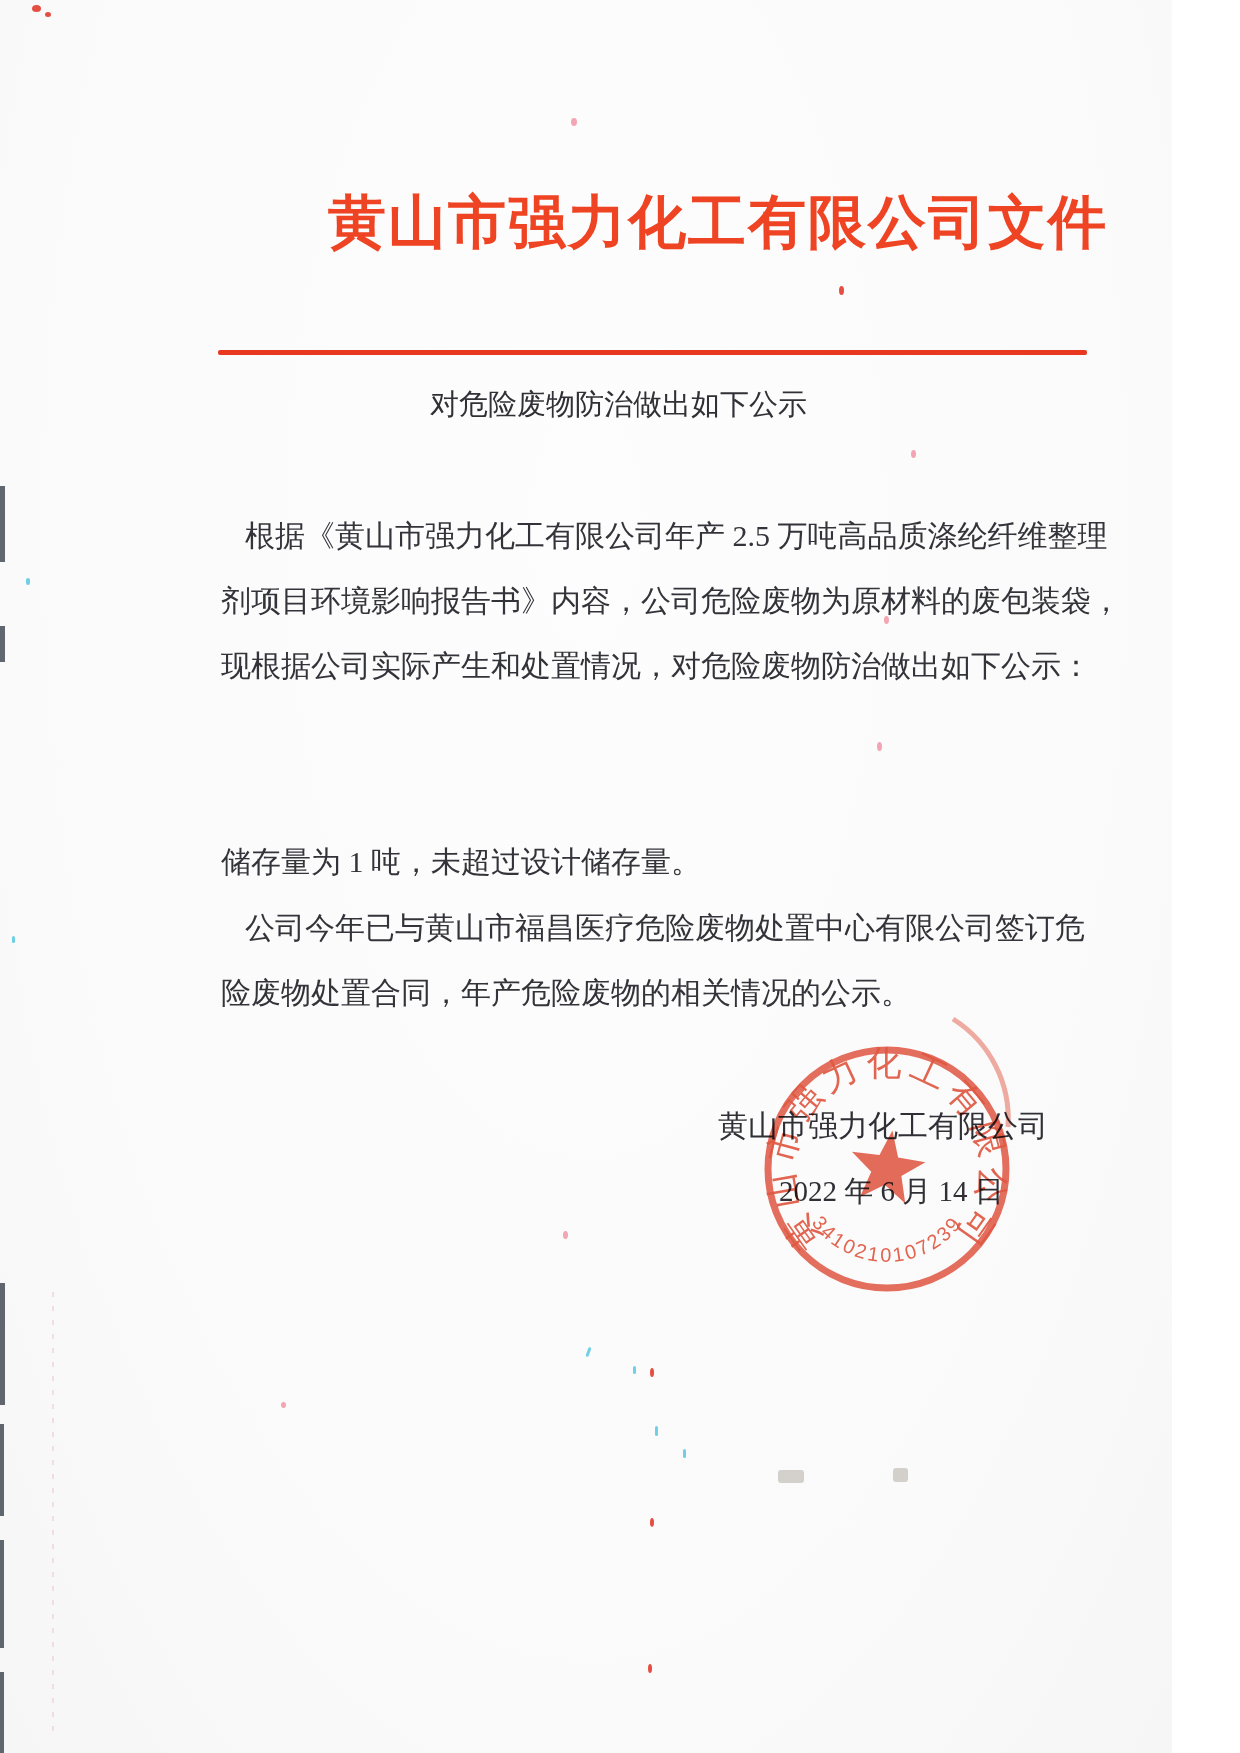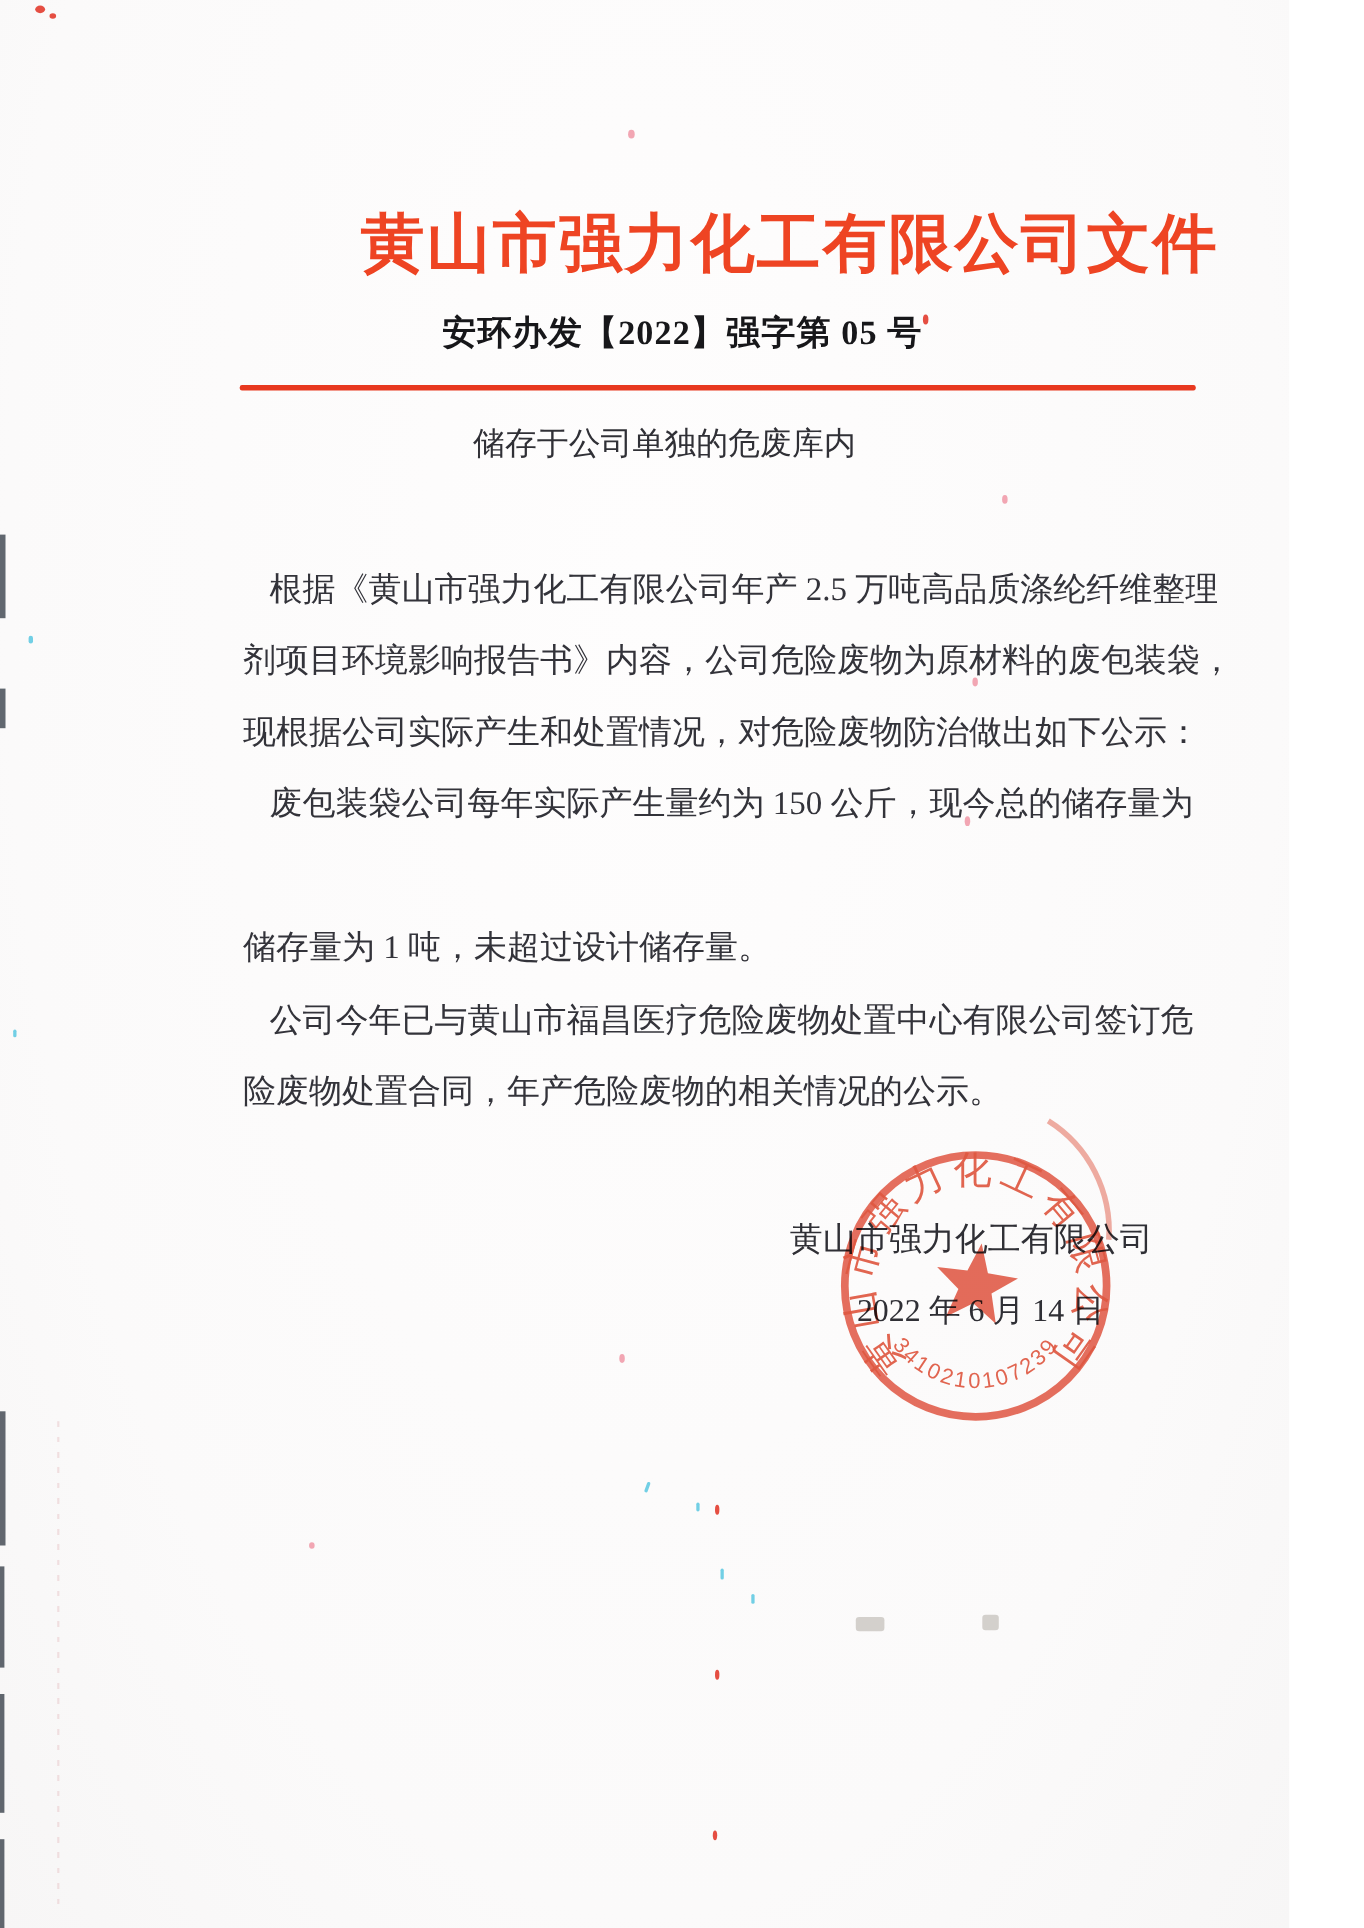--- a/index.html
+++ b/index.html
@@ -63,29 +63,27 @@
     background:repeating-linear-gradient(#e5bfc2 0 5px, transparent 5px 14px);
     opacity:.45;
   }
 </style>
 </head>
 <body>
 
 <div class="page">
 
   <div class="doc-title">黄山市强力化工有限公司文件</div>
-  <div class="doc-number">安环办发【2022】强字第 05 号</div>
   <div class="red-rule"></div>
 
-  <div class="subject-line subject-1">储存于公司单独的危废库内</div>
+  <div class="subject-line subject-1">对危险废物防治做出如下公示</div>
 
   <div class="body-line bl0 indent">根据《黄山市强力化工有限公司年产 2.5 万吨高品质涤纶纤维整理</div>
   <div class="body-line bl1">剂项目环境影响报告书》内容，公司危险废物为原材料的废包装袋，</div>
   <div class="body-line bl2">现根据公司实际产生和处置情况，对危险废物防治做出如下公示：</div>
-  <div class="body-line bl3 indent">废包装袋公司每年实际产生量约为 150 公斤，现今总的储存量为</div>
   <div class="body-line bl5">储存量为 1 吨，未超过设计储存量。</div>
   <div class="body-line bl6 indent">公司今年已与黄山市福昌医疗危险废物处置中心有限公司签订危</div>
   <div class="body-line bl7">险废物处置合同，年产危险废物的相关情况的公示。</div>
 
   <div class="sig-company">黄山市强力化工有限公司</div>
   <div class="sig-date">2022 年 6 月 14 日</div>
 
   <svg class="seal" viewBox="0 0 340 340">
     <defs>
       <path id="sealArcPath" d="M 103.5 236.5 A 94 94 0 1 1 236.5 236.5" fill="none"></path>

